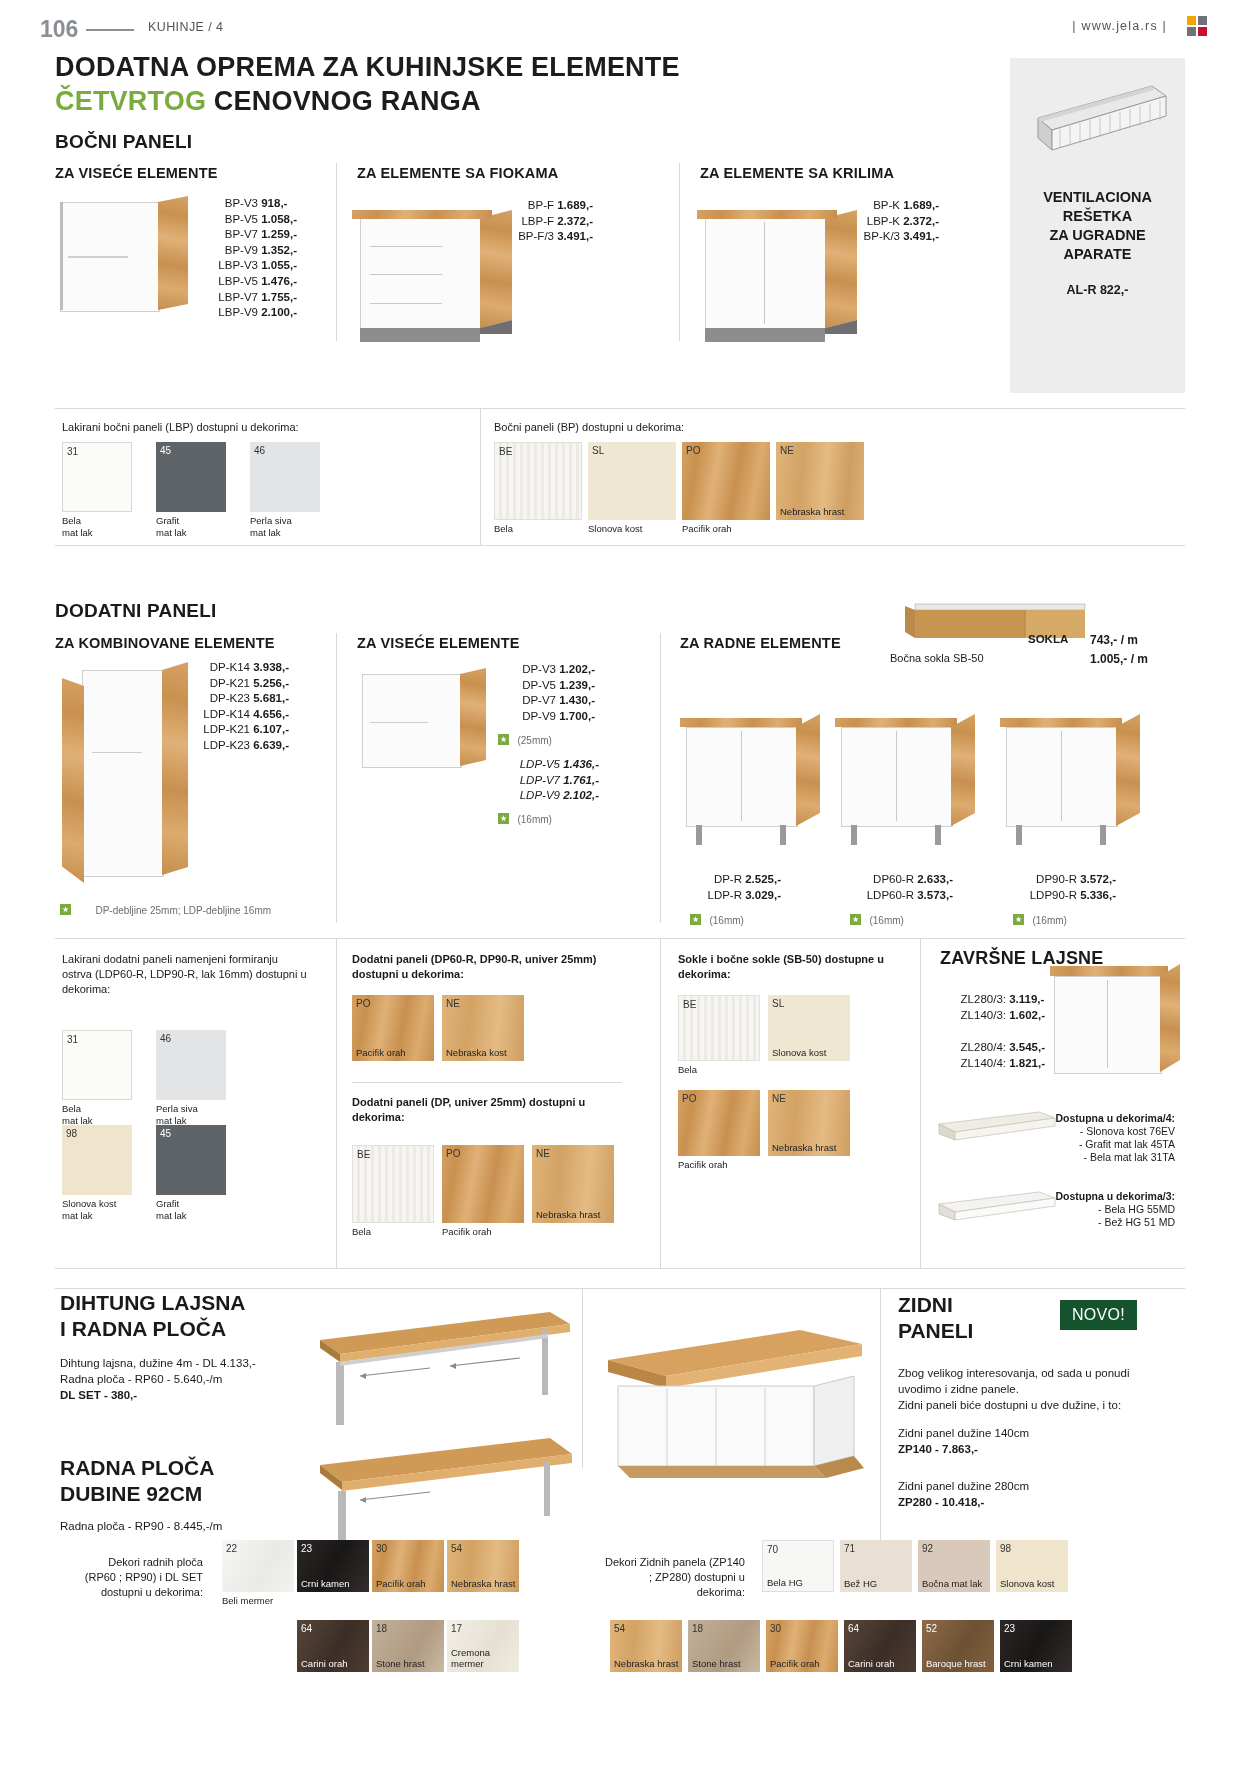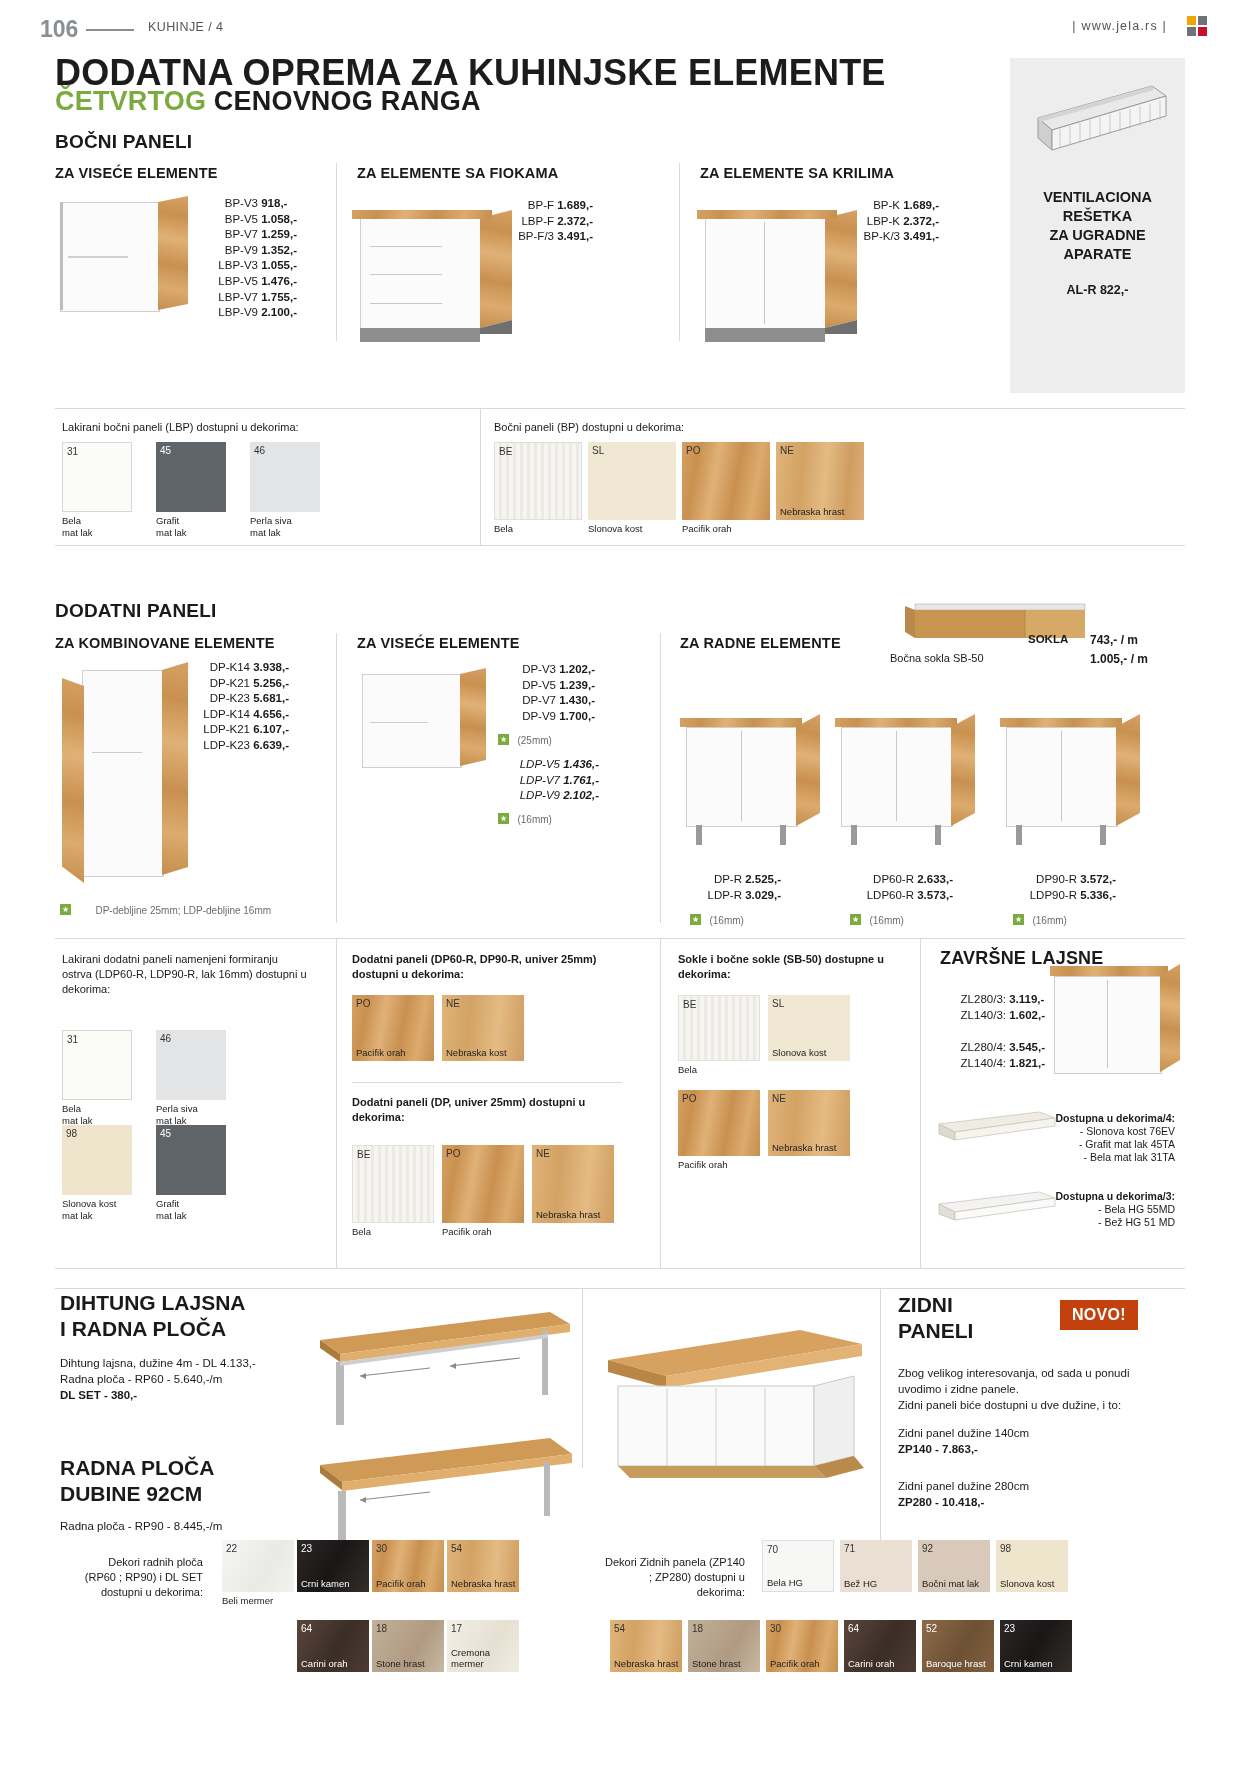--- a/index.html
+++ b/index.html
@@ -19,21 +19,21 @@
   .hdr .sect{position:absolute;left:108px;top:6px;font-size:12.5px;color:#555;letter-spacing:.4px;}
   .hdr .site{position:absolute;right:48px;top:5px;font-size:12.5px;color:#555;letter-spacing:1.2px;}
   .hdr .logo{position:absolute;right:8px;top:2px;width:20px;height:20px;}
   .hdr .logo i{position:absolute;display:block;}
   .hdr .logo i.a{left:0;top:0;width:9px;height:9px;background:#f0a500;}
   .hdr .logo i.b{left:11px;top:0;width:9px;height:9px;background:#6f7379;}
   .hdr .logo i.c{left:0;top:11px;width:9px;height:9px;background:#6f7379;}
   .hdr .logo i.d{left:11px;top:11px;width:9px;height:9px;background:#c8102e;}
 
   
-  .title1{position:absolute;left:55px;top:52px;font-size:36px;font-weight:bold;letter-spacing:.2px;color:#1c1c1c;}
+  .title1{position:absolute;left:55px;top:52px;font-size:27px;font-weight:bold;letter-spacing:.2px;color:#1c1c1c;}
   .title2{position:absolute;left:55px;top:86px;font-size:27px;font-weight:bold;letter-spacing:.2px;color:#1c1c1c;}
   .title2 .grn{color:#7bab3e;}
 
   .h2{position:absolute;font-size:19px;font-weight:bold;letter-spacing:.2px;}
   .h3{position:absolute;font-size:14.5px;font-weight:bold;letter-spacing:.2px;}
 
   .hr{position:absolute;background:#d9d9d9;height:1px;}
   .vr{position:absolute;background:#d9d9d9;width:1px;}
 
   .plist{position:absolute;font-size:11.5px;line-height:15.6px;}
@@ -48,21 +48,21 @@
   .sw .lbl{font-size:9.5px;line-height:11.5px;margin-top:3px;color:#222;}
   .sw .inlbl{position:absolute;left:4px;bottom:3px;font-size:9.5px;line-height:11px;color:#222;}
 
   .note{position:absolute;font-size:11px;line-height:15px;}
   .small{font-size:10px;color:#6c6c6c;}
 
   .greenstar{display:inline-block;width:11px;height:11px;background:#7bab3e;color:#fff;font-size:8px;line-height:11px;text-align:center;vertical-align:middle;}
 
   .grayblock{position:absolute;background:#ededed;}
 
-  .novo{position:absolute;background:#c2410c;color:#fff;font-weight:bold;font-size:16px;letter-spacing:.3px;padding:6px 12px;}
+  .novo{position:absolute;background:#14532d;color:#fff;font-weight:normal;font-size:16px;letter-spacing:.3px;padding:6px 12px;}
 
   .txt{position:absolute;font-size:11.5px;line-height:16px;}
   .bigh{position:absolute;font-size:21px;font-weight:bold;line-height:26px;}
 
   
   .art{position:absolute;}
   .wood{background:linear-gradient(100deg,#d6a164 0%,#c9914f 18%,#e0b177 38%,#c89050 60%,#dcab6e 80%,#c58e4d 100%);}
   .woodv{background:linear-gradient(190deg,#d6a164 0%,#c9914f 18%,#e0b177 38%,#c89050 60%,#dcab6e 80%,#c58e4d 100%);}
   .white{background:#fbfbfb;border:1px solid #cfcfcf;}
 </style>
@@ -612,21 +612,21 @@
   </div>
   <div class="sw" style="left:840px;top:1540px;width:72px;">
     <div class="box" style="width:72px;height:52px;background:#e9dfd2;">
       <span class="num">71</span>
       <span class="inlbl"><span>Bež HG</span></span>
     </div>
   </div>
   <div class="sw" style="left:918px;top:1540px;width:76px;">
     <div class="box" style="width:72px;height:52px;background:#d9c9bb;">
       <span class="num">92</span>
-      <span class="inlbl"><span>Bočni mat lak</span></span>
+      <span class="inlbl"><span>Bočna mat lak</span></span>
     </div>
   </div>
   <div class="sw" style="left:996px;top:1540px;width:72px;">
     <div class="box" style="width:72px;height:52px;background:#efe4cc;">
       <span class="num">98</span>
       <span class="inlbl"><span>Slonova kost</span></span>
     </div>
   </div>
 
   <div class="sw" style="left:610px;top:1620px;width:72px;">

